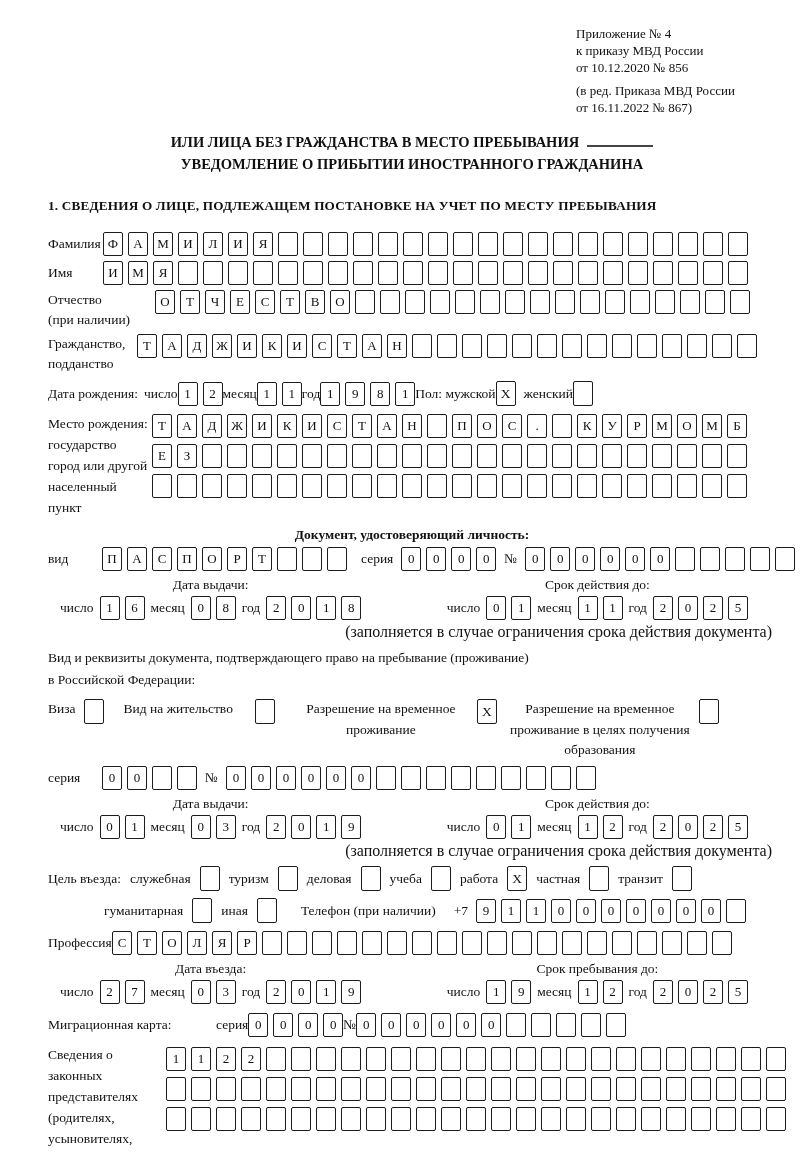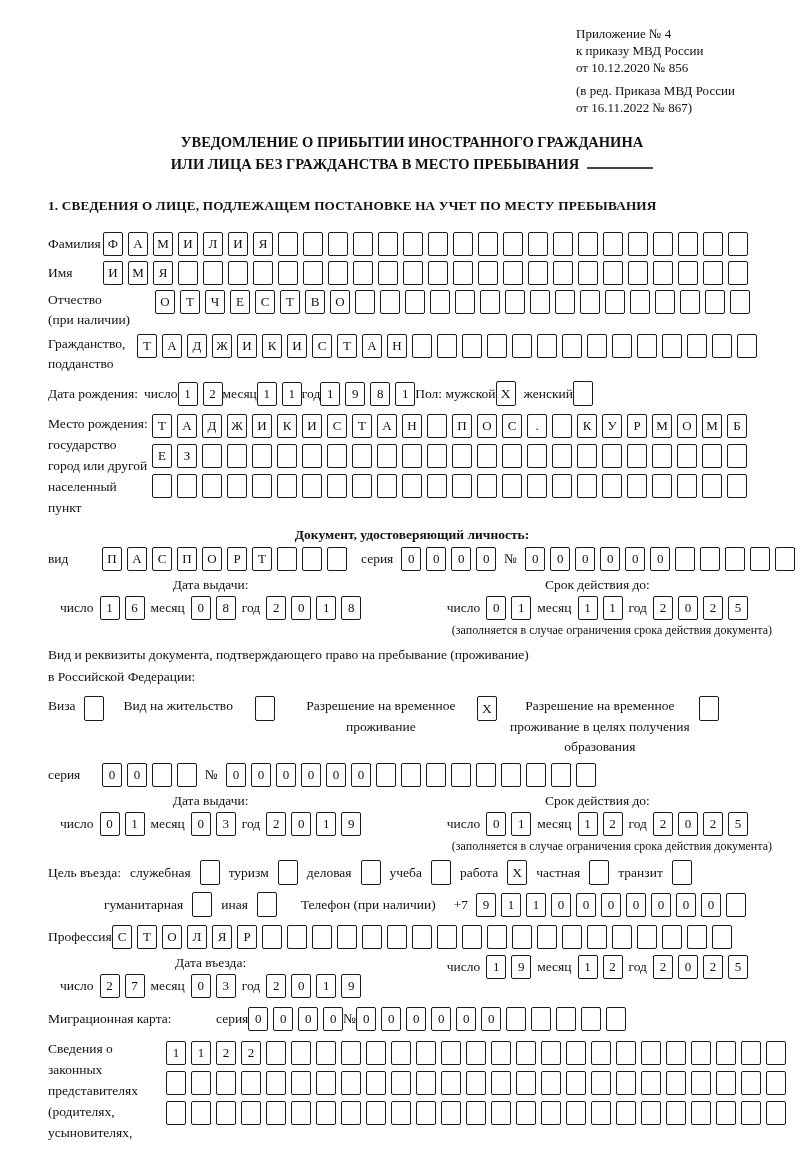--- a/index.html
+++ b/index.html
@@ -53,21 +53,21 @@
 
   .center-bold { text-align: center; font-weight: bold; font-size: 13.5px; margin: 8px 0 4px 0; }
 
   
   .dates-row { display: flex; margin-top: 6px; }
   .date-group { }
   .date-title { font-size: 13.5px; text-align: center; margin-bottom: 3px; }
   .date-line { display: flex; align-items: center; gap: 6px; }
   .dg-left { margin-left: 12px; }
   .dg-right { margin-left: auto; margin-right: 28px; }
-  .note-right { text-align: right; font-size: 12px; margin: 3px 4px 6px 0; }
+  .note-right { text-align: right; font-size: 16px; margin: 3px 4px 6px 0; }
 
   .para { font-size: 13.5px; line-height: 1.65; margin-top: 4px; }
 
   .permits { display: flex; align-items: flex-start; margin: 8px 0 4px 0; gap: 8px; }
   .permit { display: flex; align-items: flex-start; gap: 8px; }
   .permit .plabel { font-size: 13.5px; line-height: 1.5; }
   .p-multi { width: 176px; text-align: center; }
   .p-multi2 { width: 182px; text-align: center; }
 
   .checkrow { display: flex; align-items: center; gap: 9px; flex-wrap: nowrap; }
@@ -90,24 +90,24 @@
   <div class="appendix">
     <div>Приложение № 4</div>
     <div>к приказу МВД России</div>
     <div>от 10.12.2020 № 856</div>
     <div class="gap"></div>
     <div>(в ред. Приказа МВД России</div>
     <div>от 16.11.2022 № 867)</div>
   </div>
 
   <div class="title">
-    <div>УВЕДОМЛЕНИЕ О ПРИБЫТИИ ИНОСТРАННОГО ГРАЖДАНИНА</div>
     <div>
       <span>ИЛИ ЛИЦА БЕЗ ГРАЖДАНСТВА В МЕСТО ПРЕБЫВАНИЯ</span><span class="uline"></span>
     </div>
+    <div>УВЕДОМЛЕНИЕ О ПРИБЫТИИ ИНОСТРАННОГО ГРАЖДАНИНА</div>
   </div>
 
   <div class="section-heading">1. СВЕДЕНИЯ О ЛИЦЕ, ПОДЛЕЖАЩЕМ ПОСТАНОВКЕ НА УЧЕТ ПО МЕСТУ ПРЕБЫВАНИЯ</div>
 
   <div class="row">
     <span class="lbl w-surname">Фамилия</span>
     <span class="cells">
         <span class="cell">Ф</span>
         <span class="cell">А</span>
         <span class="cell">М</span>
@@ -630,20 +630,21 @@
         <span class="sub">год</span>
         <span class="cells">
             <span class="cell">2</span>
             <span class="cell">0</span>
             <span class="cell">1</span>
             <span class="cell">9</span>
           </span>
       </div>
     </div>
     <div class="date-group dg-right">
+      <div class="date-title">Срок пребывания до:</div>
       <div class="date-line">
         <span class="sub">число</span>
         <span class="cells">
             <span class="cell">1</span>
             <span class="cell">9</span>
           </span>
         <span class="sub">месяц</span>
         <span class="cells">
             <span class="cell">1</span>
             <span class="cell">2</span>

